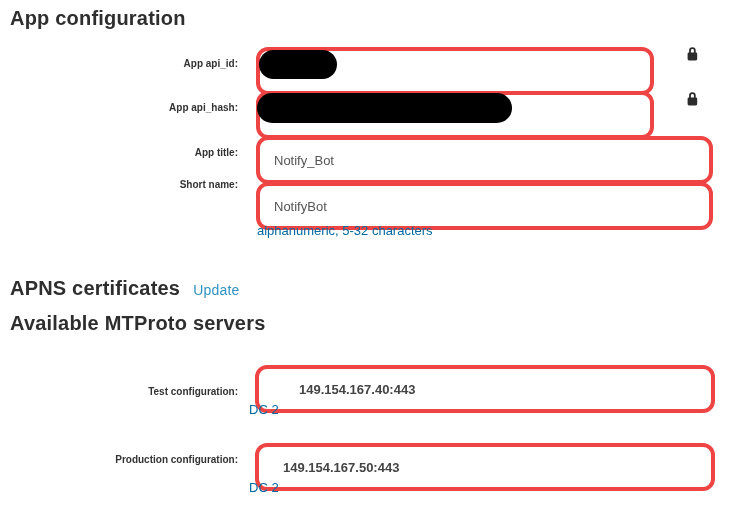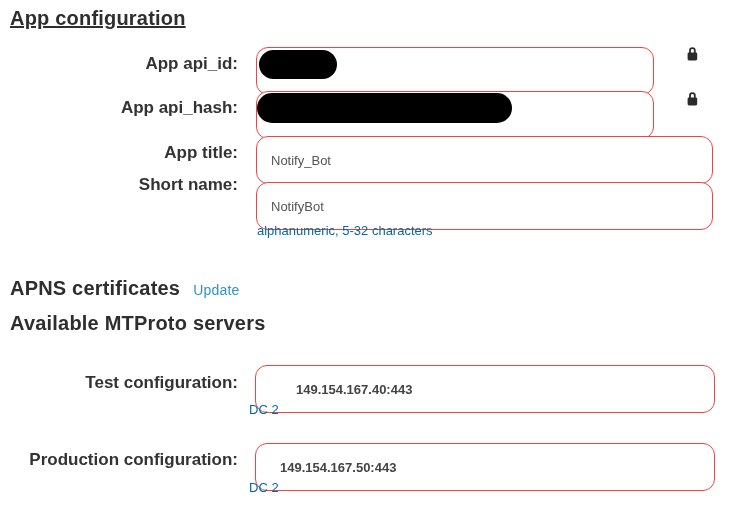--- a/index.html
+++ b/index.html
@@ -14,50 +14,50 @@
 
   .section-heading {
     position: absolute;
     left: 10px;
     font-size: 20px;
     font-weight: 700;
     color: #2e2e2e;
     letter-spacing: 0.2px;
     white-space: nowrap;
   }
-  #heading-app-config { top: 7px; text-decoration: underline; }
+  #heading-app-config { top: 7px; }
   #heading-apns { top: 277px; display: flex; align-items: baseline; }
   #heading-mtproto { top: 312px; }
 
   .update-link {
     font-size: 14px;
     font-weight: 400;
     color: #3193c3;
     text-decoration: none;
     margin-left: 13px;
     cursor: pointer;
   }
 
   .form-label {
     position: absolute;
     left: 0;
     width: 238px;
     text-align: right;
-    font-size: 17px;
+    font-size: 10px;
     font-weight: 700;
     color: #333;
     line-height: 33px;
     white-space: nowrap;
   }
 
   .text-input {
     position: absolute;
     left: 256px;
     height: 48px;
-    border: 1px solid #ef4444;
+    border: 4px solid #ef4444;
     border-radius: 12px;
     background: #fff;
     font-family: "Liberation Sans", sans-serif;
     font-size: 13px;
     color: #555;
     padding: 0 14px;
     outline: none;
   }
   .text-input.short { width: 398px; }
   .text-input.long  { width: 457px; }
@@ -93,21 +93,21 @@
   .row-api-id   { top: 47px; }
   .row-api-hash { top: 91px; padding-left: 8px; }
   .row-title    { top: 136px; }
   .row-short    { top: 182px; }
   .row-test     { top: 365px; }
   .row-prod     { top: 443px; }
   .form-label.row-api-id   { top: 47px; }
   .form-label.row-api-hash { top: 91px; }
   .form-label.row-title    { top: 136px; }
   .form-label.row-short    { top: 168px; }
-  .form-label.row-test     { top: 366px; }
+  .form-label.row-test     { top: 375px; }
   .form-label.row-prod     { top: 443px; }
   .text-input.row-api-id   { top: 47px; }
   .text-input.row-api-hash { top: 91px; }
   .text-input.row-title    { top: 136px; }
   .text-input.row-short    { top: 182px; }
   .text-input.row-test     { top: 365px; padding-left: 40px; }
   .text-input.row-prod     { top: 443px; padding-left: 24px; }
 </style>
 </head>
 <body>

